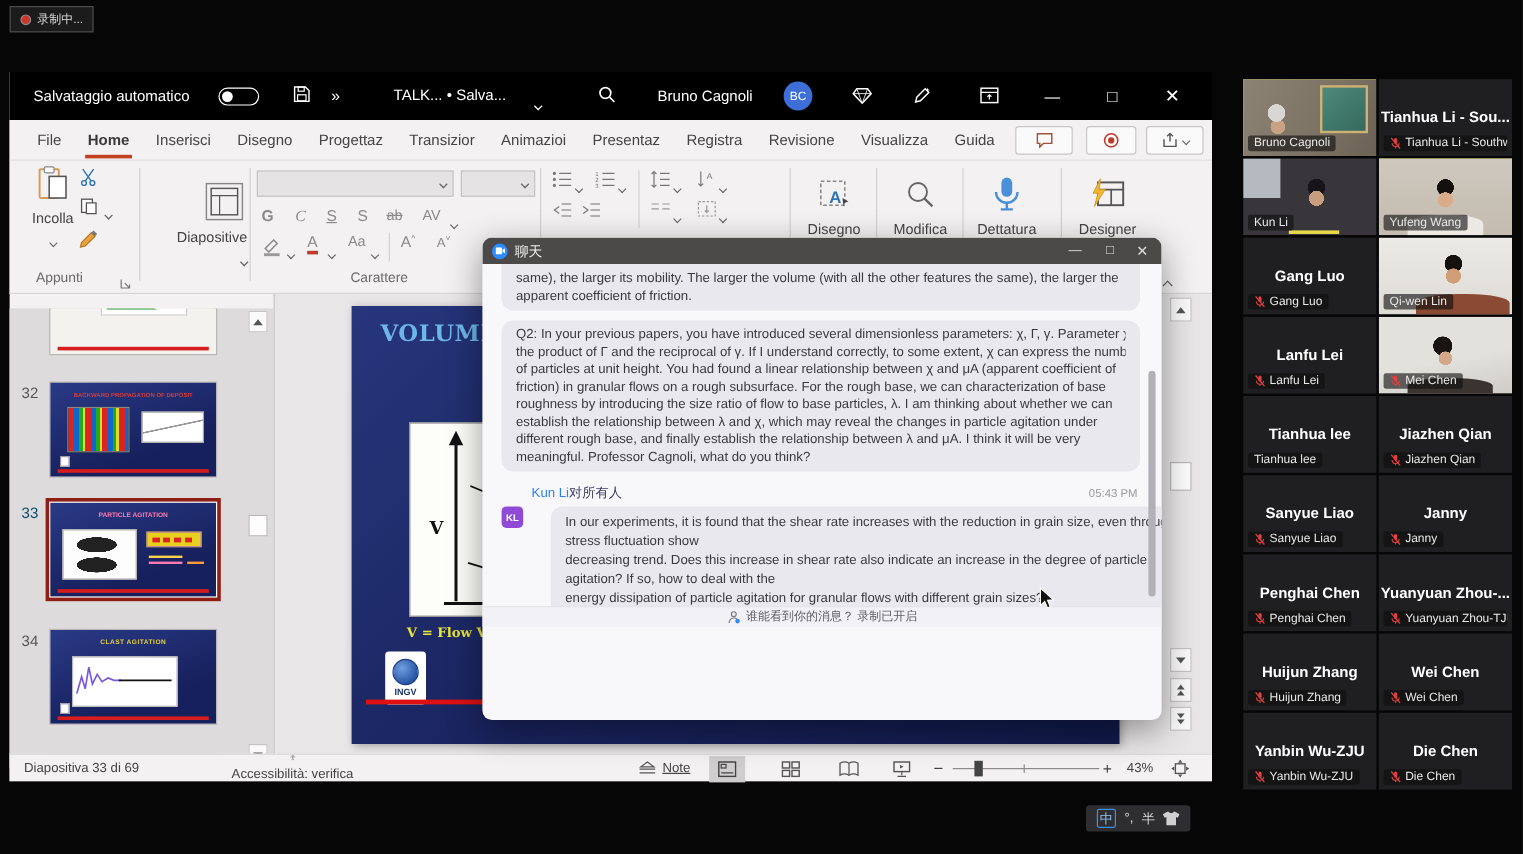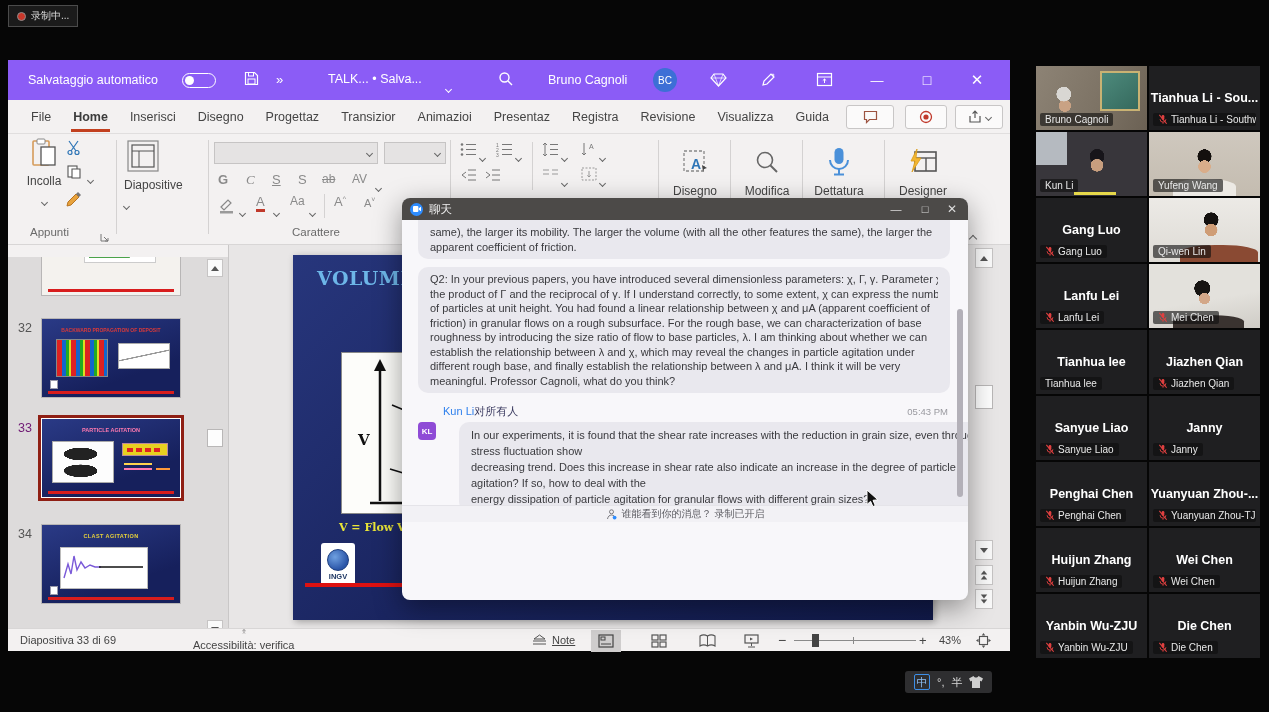--- a/index.html
+++ b/index.html
@@ -6,21 +6,21 @@
   body{width:1269px;height:712px;background:#060606;font-family:"Liberation Sans",sans-serif;overflow:hidden;}
   #screen{position:relative;width:1269px;height:712px;background:#060606;overflow:hidden;}
 
   
   #rec-badge{position:absolute;left:8px;top:5px;height:22px;background:#1b1b1b;border:1px solid #4b4b4b;
     display:flex;align-items:center;gap:5px;padding:0 8px;color:#ddd;font-size:10px;}
   .rec-dot{width:9px;height:9px;border-radius:50%;background:#c8372a;border:1.5px solid #8d8d8d;}
 
   
   #ppt{position:absolute;left:8px;top:60px;width:1002px;height:591px;background:#f3f1f1;}
-  #tb{position:absolute;left:0;top:0;right:0;height:40px;background:#8b5cf6;color:#fff;}
+  #tb{position:absolute;left:0;top:0;right:0;height:40px;background:#000000;color:#fff;}
   #tb .abs{position:absolute;}
   .tb-txt{font-size:12.5px;white-space:nowrap;}
   .tb-toggle{left:174px;top:13px;width:34px;height:15px;border:1.5px solid #fff;border-radius:8px;}
   .tb-knob{position:absolute;left:2px;top:1.5px;width:9px;height:9px;border-radius:50%;background:#fff;}
   .tb-avatar{left:645px;top:8px;width:24px;height:24px;border-radius:50%;background:#3d6fd6;
     display:flex;align-items:center;justify-content:center;font-size:10px;}
   .tb-ctl{top:0;width:34px;height:40px;display:flex;align-items:center;justify-content:center;font-size:13px;}
 
   
   #menubar{position:absolute;left:0;top:40px;right:0;height:34px;background:#f3f1f1;border-bottom:1px solid #e0dede;}
@@ -47,21 +47,21 @@
   .bigbtn .rlabel{margin-top:2px;}
 
   
   #content{position:absolute;left:0;top:185px;right:0;height:383px;}
   #pane{position:absolute;left:0;top:12px;width:220px;height:383px;background:#dddbdb;overflow:hidden;}
   #editor{position:absolute;left:220px;top:0;right:0;height:383px;background:#e8e6e6;border-left:1px solid #c9c7c7;}
 
   .thumb{position:absolute;left:34px;width:138px;height:78px;background:#fff;box-shadow:0 0 0 1px #b8b6b6;overflow:hidden;}
   .thumb.sel{box-shadow:0 0 0 1px #fff,0 0 0 4px #8f1f14;}
   .tnum{position:absolute;left:10px;font-size:12.5px;color:#555;}
-  .tnum.sel{color:#701a75;}
+  .tnum.sel{color:#0c4a6e;}
   .thumb .red{position:absolute;left:4%;right:4%;bottom:3px;height:3px;background:#d81d1d;}
   .t31{background:#f4f2ee;}
   .t31 .mini{position:absolute;left:42px;top:0;width:72px;height:46px;background:#fff;border:1px solid #ccc;}
   .t31 .mini::after{content:'';position:absolute;left:4px;bottom:4px;width:42px;height:26px;
     background:linear-gradient(to top right,#4aa34a 49%,transparent 50%);}
   .t31 .mini::before{content:'';position:absolute;left:4px;bottom:6px;width:56px;height:2px;background:#d22;
     transform:rotate(-28deg);transform-origin:left bottom;}
   .t32,.t33,.t34,.t35{background:linear-gradient(160deg,#2a3a86,#16205c 70%);}
   .ttl{position:absolute;top:8px;left:0;right:0;text-align:center;font-weight:bold;white-space:nowrap;}
   .t32 .ttl{color:#d83a3a;font-size:5px;}
@@ -332,21 +332,21 @@
           </svg>
       </span>
       <span class="abs glabel" style="left:22px;top:92px;">Appunti</span>
       <span class="abs" style="left:92px;top:94px;">
         <svg width="9" height="9" viewBox="0 0 9 9">
             <path d="M1 1v7h7M4 4l4 4M8 5v3h-3" fill="none" stroke="#777" stroke-width="1"></path>
           </svg>
       </span>
       <div class="vdiv" style="left:108px;"></div>
 
-      <div class="abs" style="left:116px;top:4px;width:82px;text-align:left;">
+      <div class="abs" style="left:116px;top:16px;width:82px;text-align:right;">
         <svg width="38" height="36" viewBox="0 0 38 36">
             <rect x="4" y="3" width="30" height="30" fill="none" stroke="#888" stroke-width="1.2"></rect>
             <rect x="8" y="7" width="22" height="22" fill="none" stroke="#555" stroke-width="1.2"></rect>
             <line x1="8" y1="13" x2="30" y2="13" stroke="#555"></line>
             <line x1="15" y1="13" x2="15" y2="29" stroke="#555"></line>
           </svg>
         <div class="rlabel">Diapositive</div>
         <div style="margin-top:3px;"><span class="chev"></span></div>
       </div>
       <div class="vdiv" style="left:200px;"></div>

